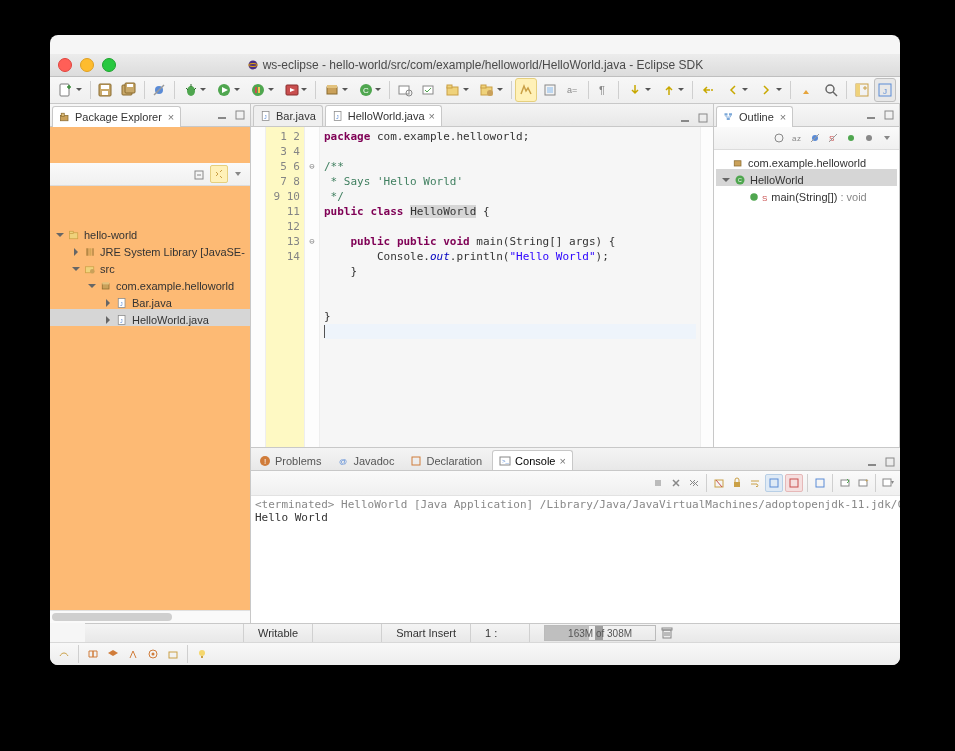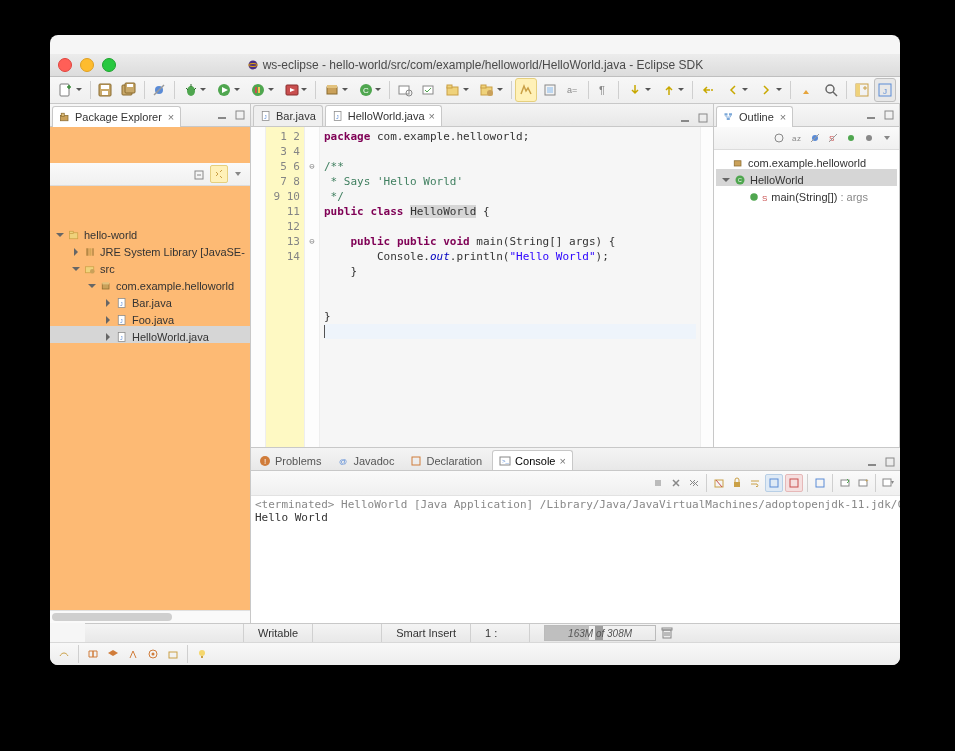--- a/index.html
+++ b/index.html
@@ -74,21 +74,21 @@
   .bs-tabs { height: 22px; background: linear-gradient(#f4f4f4,#e8e8e8); border-bottom: 1px solid #c8c8c8; display: flex; align-items: flex-end; padding: 0 2px; }
   .bs-tab { height: 19px; padding: 0 6px; display: flex; align-items: center; gap: 4px; font-size: 11px; color: #555; margin-right: 4px; }
   .bs-tab.active { background: #fff; border: 1px solid #c8c8c8; border-bottom: none; border-radius: 3px 3px 0 0; color: #000; }
   .bs-toolbar { height: 24px; background: linear-gradient(#fafafa,#f0f0f0); border-bottom: 1px solid #e2e2e2; display: flex; align-items: center; justify-content: flex-end; gap: 2px; padding: 0 4px; }
   .console-text { flex: 1; padding: 2px 4px; font-family: Menlo, Consolas, monospace; font-size: 11px; white-space: pre; color: #333; overflow: auto; }
   .console-text .term { color: #888; }
 
   
   .statusbar { height: 18px; background: linear-gradient(#f4f4f4,#e8e8e8); border-top: 1px solid #c8c8c8; display: flex; align-items: center; font-size: 11px; margin-left: 35px; }
   .statusbar > div { padding: 0 14px; border-right: 1px solid #d0d0d0; height: 100%; display: flex; align-items: center; }
-  .heap { display: flex; align-items: center; gap: 4px; font-style: italic; }
+  .heap { display: flex; align-items: center; gap: 4px; }
   .heap-bar { width: 110px; height: 14px; border: 1px solid #bbb; position: relative; font-size: 10px; display: flex; align-items: center; justify-content: center; color: #555; overflow: hidden; }
   .heap-bar .fill { position: absolute; left: 0; top: 0; bottom: 0; background: #bfbfbf; }
   .heap-bar .moving { position: absolute; top: 0; bottom: 0; width: 8px; background: #9e9e9e; }
   .trash { width: 14px; height: 14px; }
 
   
   .trimbar { height: 22px; background: linear-gradient(#f8f8f8,#ededed); border-top: 1px solid #d8d8d8; display: flex; align-items: center; gap: 4px; padding: 0 6px; }
 
   
   .ic16 { width: 16px; height: 16px; flex: none; }
@@ -374,28 +374,20 @@
             </svg>
           <span class="tree-label">com.example.helloworld</span>
         </div>
         <div class="tree-row" style="padding-left:52px">
           <span class="twisty closed"></span>
           <svg class="ic12" viewBox="0 0 16 16">
               <rect x="3" y="2" width="9" height="12" fill="#fff" stroke="#888"></rect>
               <text x="7" y="12" font-size="7" text-anchor="middle" fill="#5a8bd6">J</text>
             </svg>
           <span class="tree-label">Bar.java</span>
-        </div>
-        <div class="tree-row" style="padding-left:52px">
-          <span class="twisty closed"></span>
-          <svg class="ic12" viewBox="0 0 16 16">
-              <rect x="3" y="2" width="9" height="12" fill="#fff" stroke="#888"></rect>
-              <text x="7" y="12" font-size="7" text-anchor="middle" fill="#5a8bd6">J</text>
-            </svg>
-          <span class="tree-label">Foo.java</span>
         </div>
         <div class="tree-row selected" style="padding-left:52px">
           <span class="twisty closed"></span>
           <svg class="ic12" viewBox="0 0 16 16">
               <rect x="3" y="2" width="9" height="12" fill="#fff" stroke="#888"></rect>
               <text x="7" y="12" font-size="7" text-anchor="middle" fill="#5a8bd6">J</text>
             </svg>
           <span class="tree-label">HelloWorld.java</span>
         </div>
       </div>
@@ -561,21 +553,21 @@
                   <text x="8" y="11" font-size="7" text-anchor="middle" fill="#fff">C</text>
                 </svg>
               <span class="tree-label">HelloWorld</span>
             </div>
             <div class="tree-row" style="padding-left:20px">
               <span style="width:12px"></span>
               <svg class="ic12" viewBox="0 0 16 16">
                   <circle cx="8" cy="8" r="5" fill="#4fa64f"></circle>
                 </svg>
               <span style="font-size:8px;color:#c94f4f;margin-left:2px">S</span>
-              <span class="tree-label"><span>main(String[])</span><span class="outline-ret"> : args</span></span>
+              <span class="tree-label"><span>main(String[])</span><span class="outline-ret"> : void</span></span>
             </div>
           </div>
         </div>
       </div>
 
       <div class="bottom-stack">
         <div class="bs-tabs">
           <div class="bs-tab">
             <svg class="ic12" viewBox="0 0 12 12">
                 <circle cx="6" cy="6" r="5" fill="#d07c3a"></circle>

